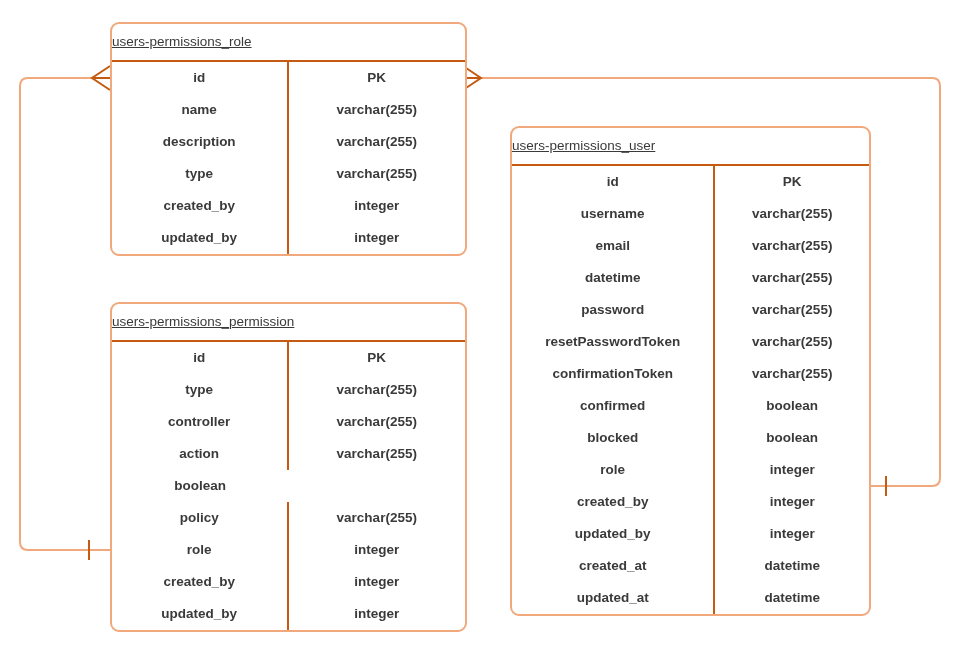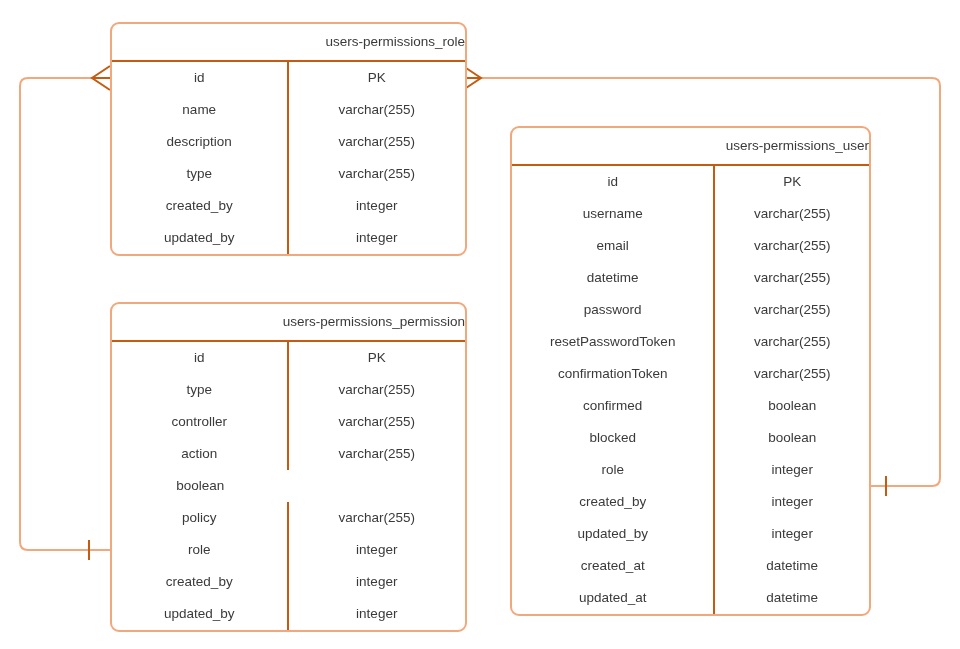--- a/index.html
+++ b/index.html
@@ -18,34 +18,36 @@
   }
   .entity {
     position: absolute;
     background: #ffffff;
     border: 2px solid #f0a87c;
     border-radius: 9px;
     box-sizing: content-box;
   }
   .entity-title {
     height: 36px; line-height: 36px;
-    text-align: right;
+    text-align: left;
     font-size: 13.5px;
     border-bottom: 2px solid #c45b10;
+    text-decoration: underline;
   }
   .erow {
     display: flex;
     height: 32px; line-height: 32px;
     font-size: 13.5px;
   }
   .cell {
     text-align: center;
     box-sizing: border-box;
     overflow: hidden;
     white-space: nowrap;
+    font-weight: bold;
   }
   .cell.field { border-right: 2px solid #c45b10; }
   .cols-even .cell.field { width: 50%; }
   .cols-even .cell.type  { width: 50%; }
   .cols-wide .cell.field { width: 57%; }
   .cols-wide .cell.type  { width: 43%; }
   .t-role { left: 110px; top: 22px;  width: 353px; }
   .t-perm { left: 110px; top: 302px; width: 353px; }
   .t-user { left: 510px; top: 126px; width: 357px; }
 </style>

